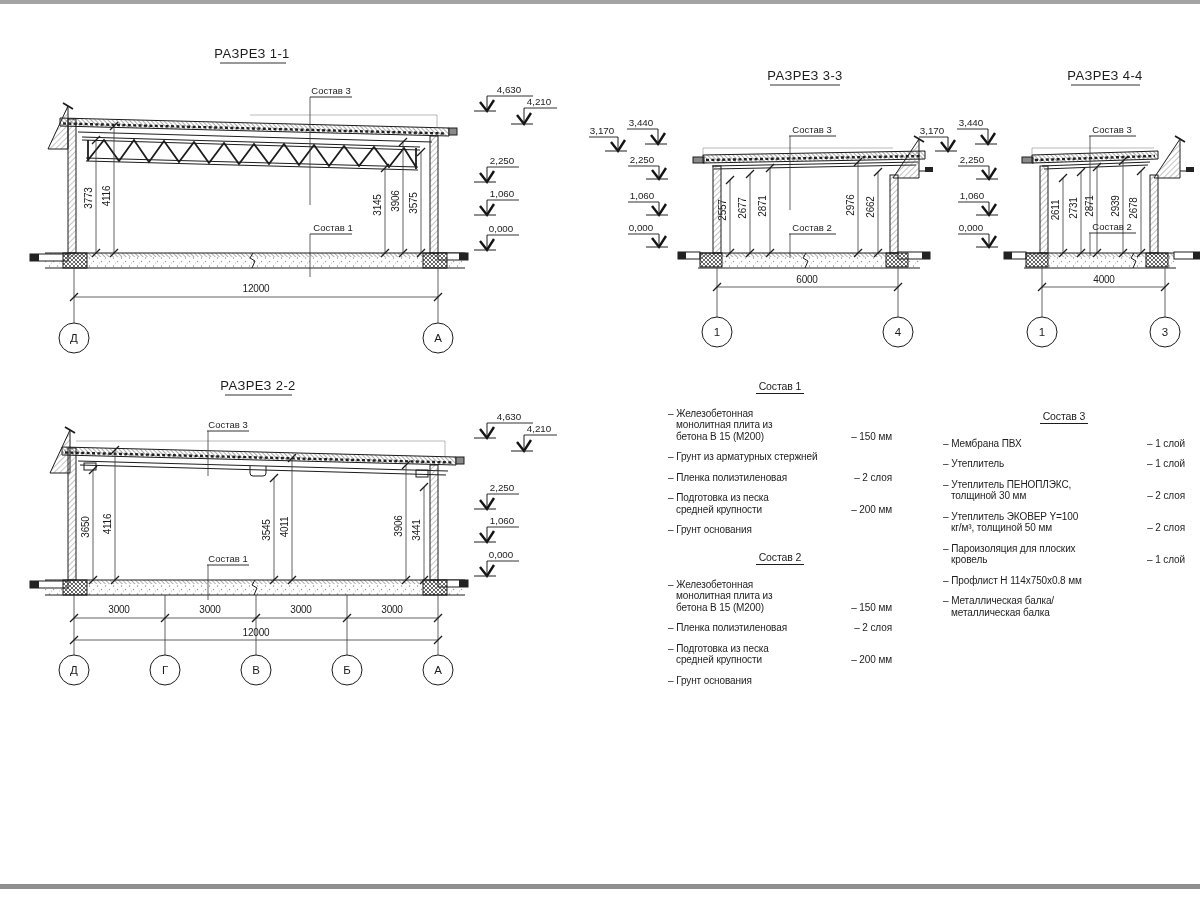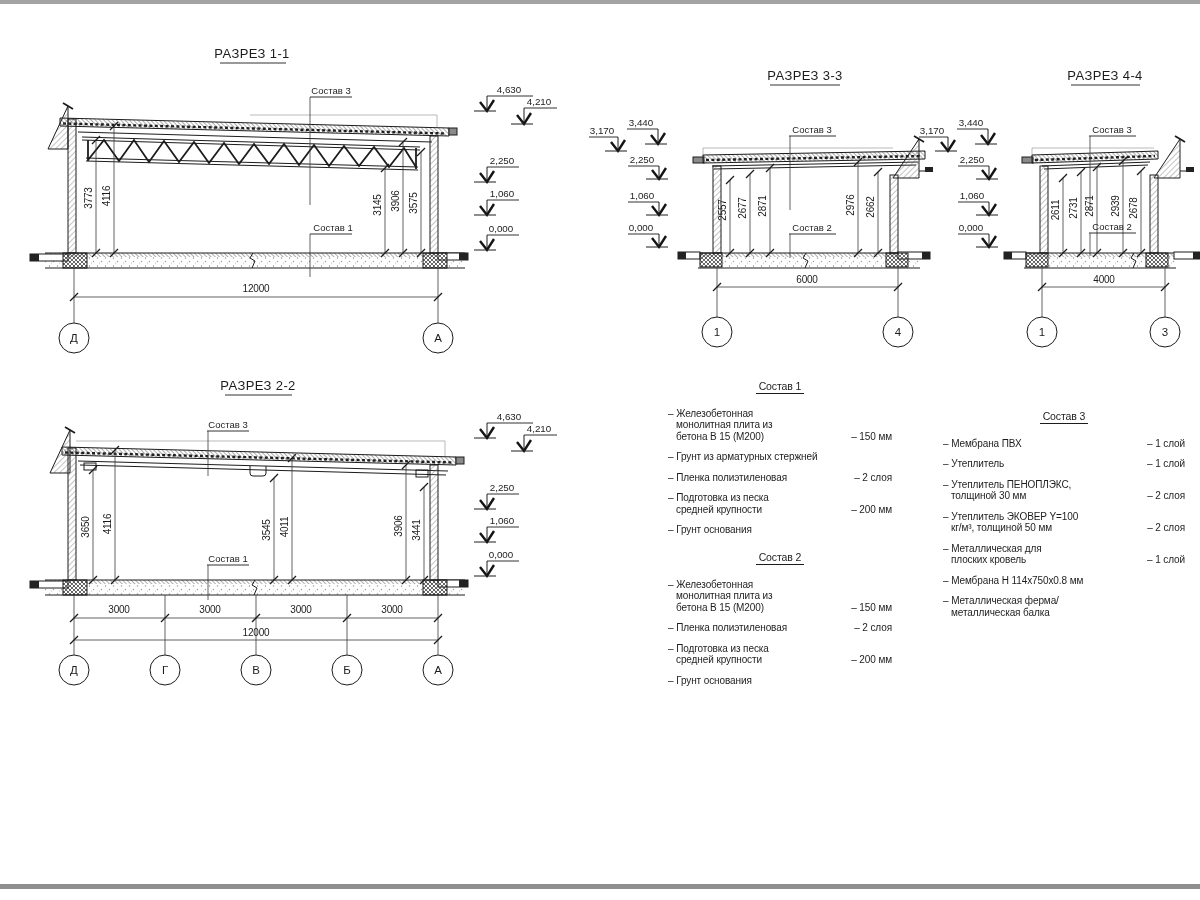--- a/index.html
+++ b/index.html
@@ -564,24 +564,24 @@
     </div>
   <div class="row">
       <span class="lt">– Утеплитель ПЕНОПЛЭКС, толщиной 30 мм</span>
       <span class="lv">– 2 слоя</span>
     </div>
   <div class="row">
       <span class="lt">– Утеплитель ЭКОВЕР Y=100 кг/м³, толщиной 50 мм</span>
       <span class="lv">– 2 слоя</span>
     </div>
   <div class="row near">
-      <span class="lt">– Металлическая для плоских кровель</span>
+      <span class="lt">– Пароизоляция для плоских кровель</span>
       <span class="lv">– 1 слой</span>
     </div>
   <div class="row">
-      <span class="lt">– Мембрана Н 114х750х0.8 мм</span>
+      <span class="lt">– Профлист Н 114х750х0.8 мм</span>
       <span class="lv"></span>
     </div>
   <div class="row">
-      <span class="lt">– Металлическая ферма/ металлическая балка</span>
+      <span class="lt">– Металлическая балка/ металлическая балка</span>
       <span class="lv"></span>
     </div>
 </div>
 
 </body></html>

